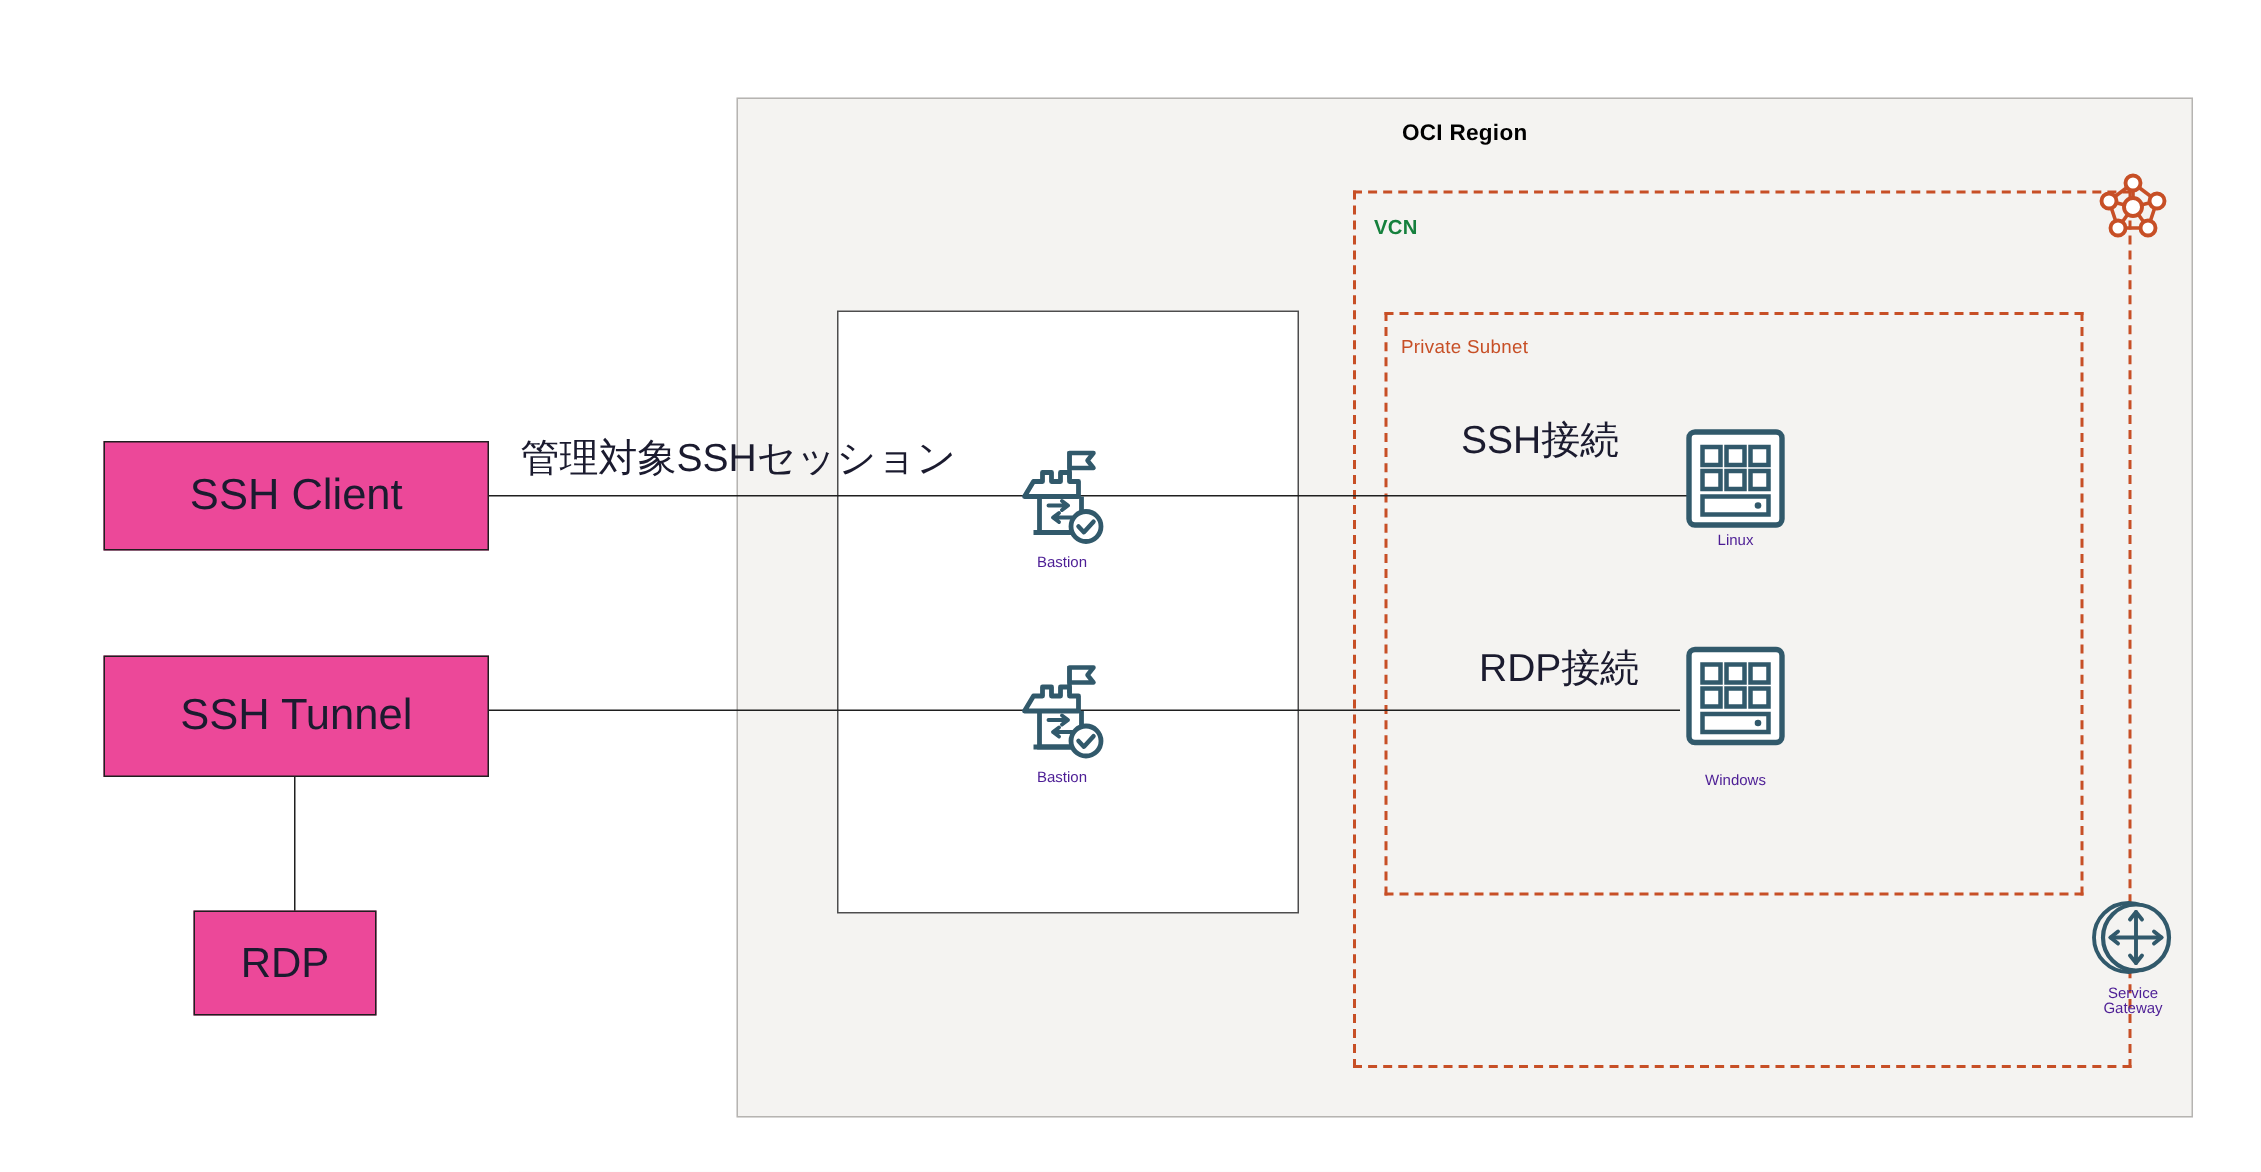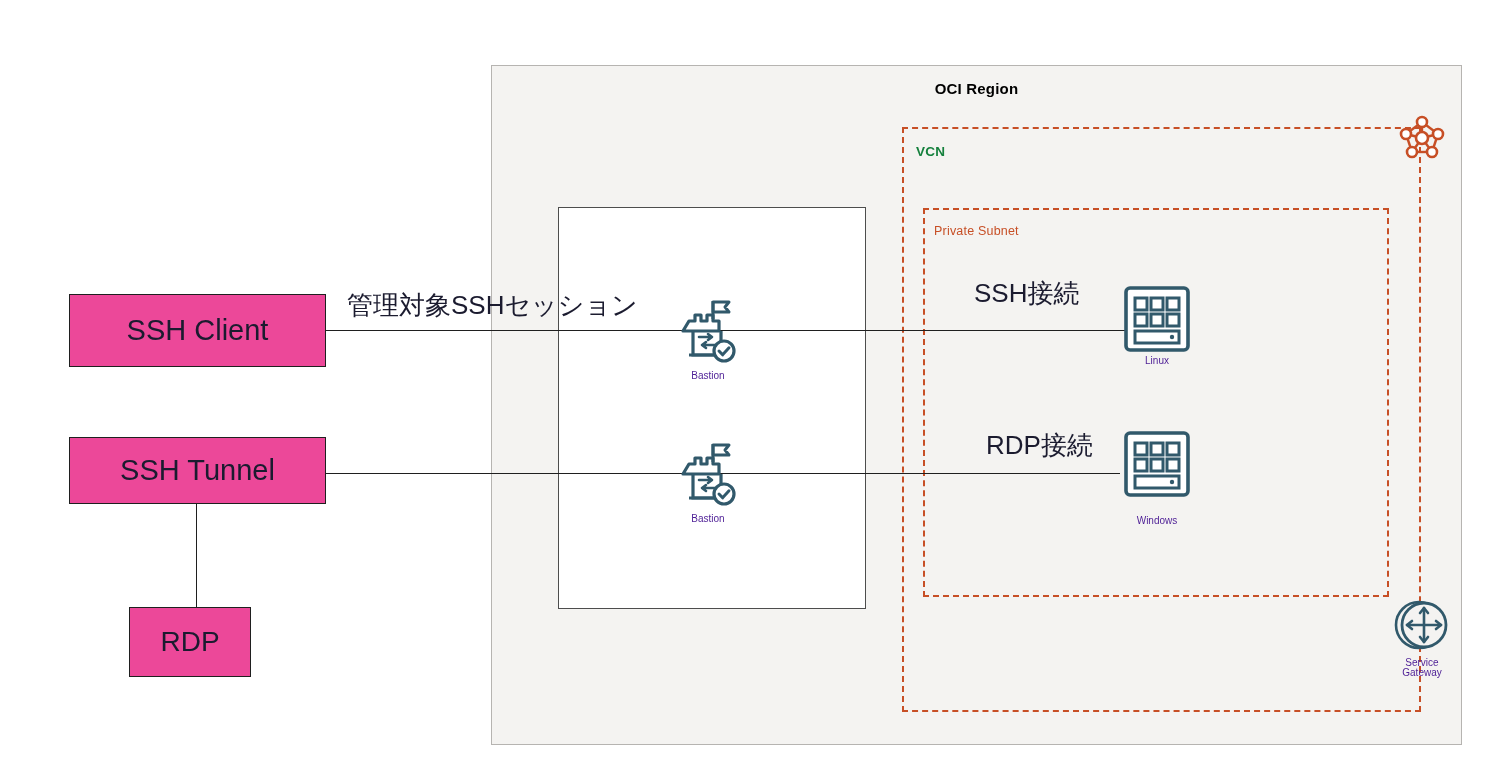--- a/index.html
+++ b/index.html
@@ -100,21 +100,21 @@
     box-sizing: border-box;
     display: flex;
     align-items: center;
     justify-content: center;
     color: #1b1b2f;
     font-size: 29px;
     font-family: "Liberation Sans", sans-serif;
     white-space: nowrap;
   }
   #ssh-client-box { left: 69px;  top: 294px; width: 257px; height: 73px; }
-  #ssh-tunnel-box { left: 69px;  top: 437px; width: 257px; height: 67px; }
+  #ssh-tunnel-box { left: 69px;  top: 437px; width: 257px; height: 81px; }
   #rdp-box        { left: 129px; top: 607px; width: 122px; height: 70px; font-size: 28px; }
 
   
   .line-h {
     position: absolute;
     height: 0;
     border-top: 1.8px solid #1f1f1f;
   }
   .line-v {
     position: absolute;

